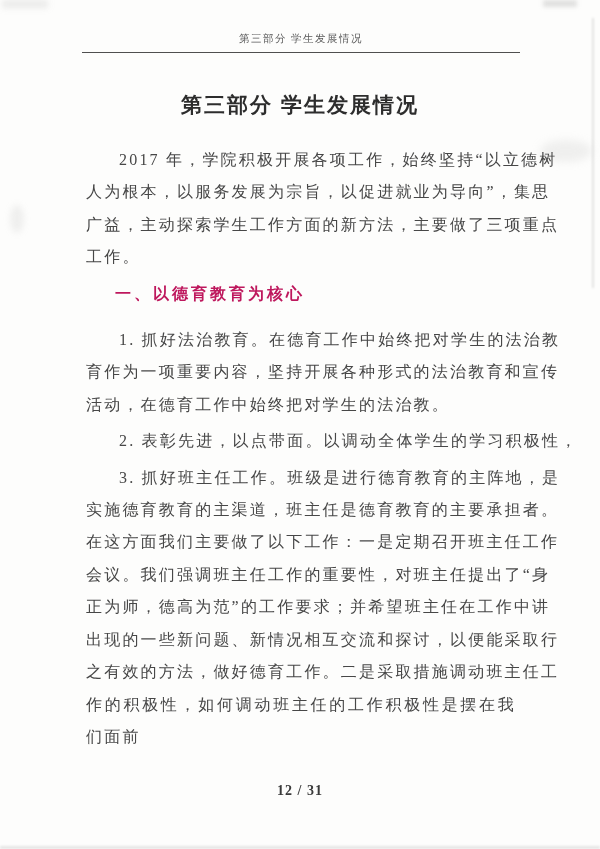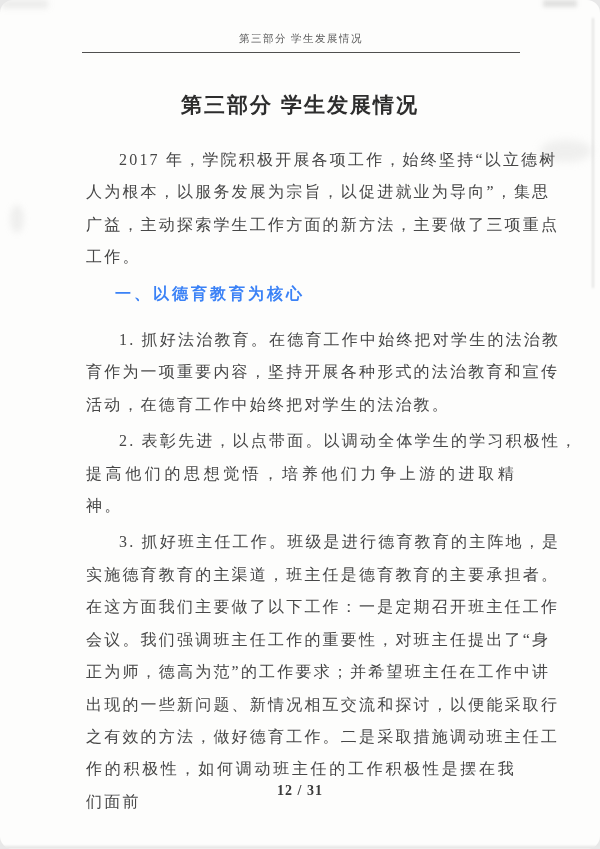--- a/index.html
+++ b/index.html
@@ -9,21 +9,20 @@
     font-family: "Liberation Serif", "DejaVu Serif", serif;
   }
   .page {
     position: relative;
     width: 600px;
     height: 849px;
     margin: 0 auto;
     background: #fdfdfc;
     overflow: hidden;
     color: #474747;
-    border-radius: 13px;
   }
   
   .running-header {
     position: absolute;
     top: 32px;
     left: 82px;
     width: 438px;
     text-align: center;
     font-size: 10.5px;
     letter-spacing: 1.5px;
@@ -58,21 +57,21 @@
   .paragraph { margin: 4px; }
   .line {
     text-align: justify;
     text-align-last: justify;
     white-space: nowrap;
   }
   .line.first { padding-left: 33px; }
   .line.last  { text-align-last: left; white-space: normal; }
   .heading {
     font-weight: bold;
-    color: #3b82f6;
+    color: #be185d;
     padding-left: 33px;
     margin-top: 4px;
     margin-bottom: 14px;
     letter-spacing: 3px;
   }
   
   .page-footer {
     position: absolute;
     top: 783px;
     left: 0;
@@ -143,21 +142,20 @@
         <div class="line last">工作。</div>
       </div>
       <div class="heading">一、以德育教育为核心</div>
       <div class="paragraph">
         <div class="line first">1. 抓好法治教育。在德育工作中始终把对学生的法治教</div>
         <div class="line">育作为一项重要内容，坚持开展各种形式的法治教育和宣传</div>
         <div class="line last">活动，在德育工作中始终把对学生的法治教。</div>
       </div>
       <div class="paragraph">
         <div class="line first">2. 表彰先进，以点带面。以调动全体学生的学习积极性，</div>
-        <div class="line last">提高他们的思想觉悟，培养他们力争上游的进取精神。</div>
       </div>
       <div class="paragraph">
         <div class="line first">3. 抓好班主任工作。班级是进行德育教育的主阵地，是</div>
         <div class="line">实施德育教育的主渠道，班主任是德育教育的主要承担者。</div>
         <div class="line">在这方面我们主要做了以下工作：一是定期召开班主任工作</div>
         <div class="line">会议。我们强调班主任工作的重要性，对班主任提出了“身</div>
         <div class="line">正为师，德高为范”的工作要求；并希望班主任在工作中讲</div>
         <div class="line">出现的一些新问题、新情况相互交流和探讨，以便能采取行</div>
         <div class="line">之有效的方法，做好德育工作。二是采取措施调动班主任工</div>
         <div class="line last">作的积极性，如何调动班主任的工作积极性是摆在我们面前</div>

